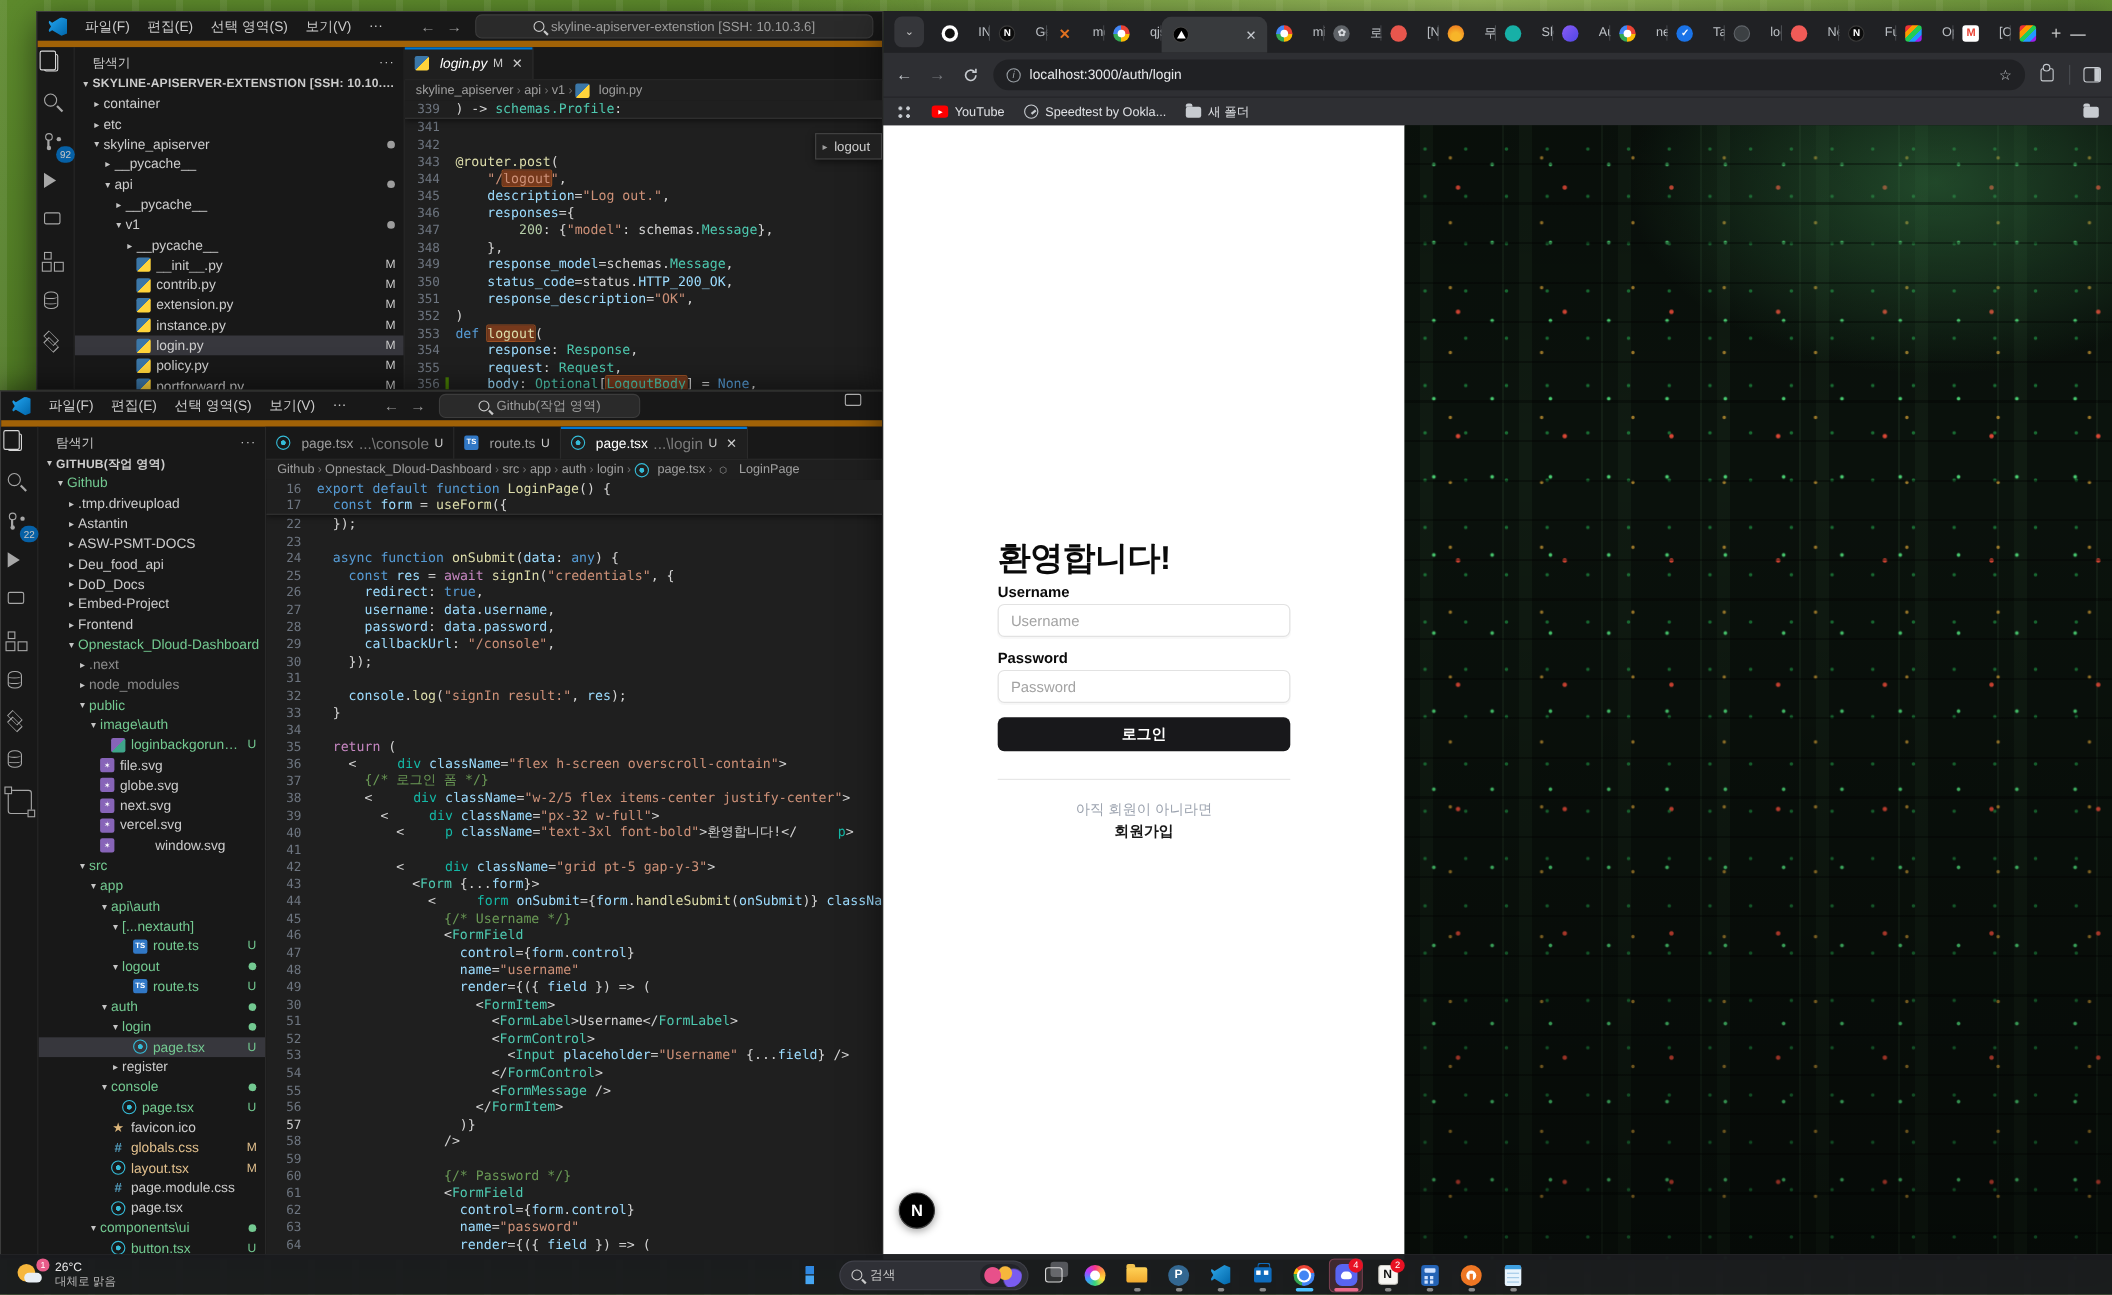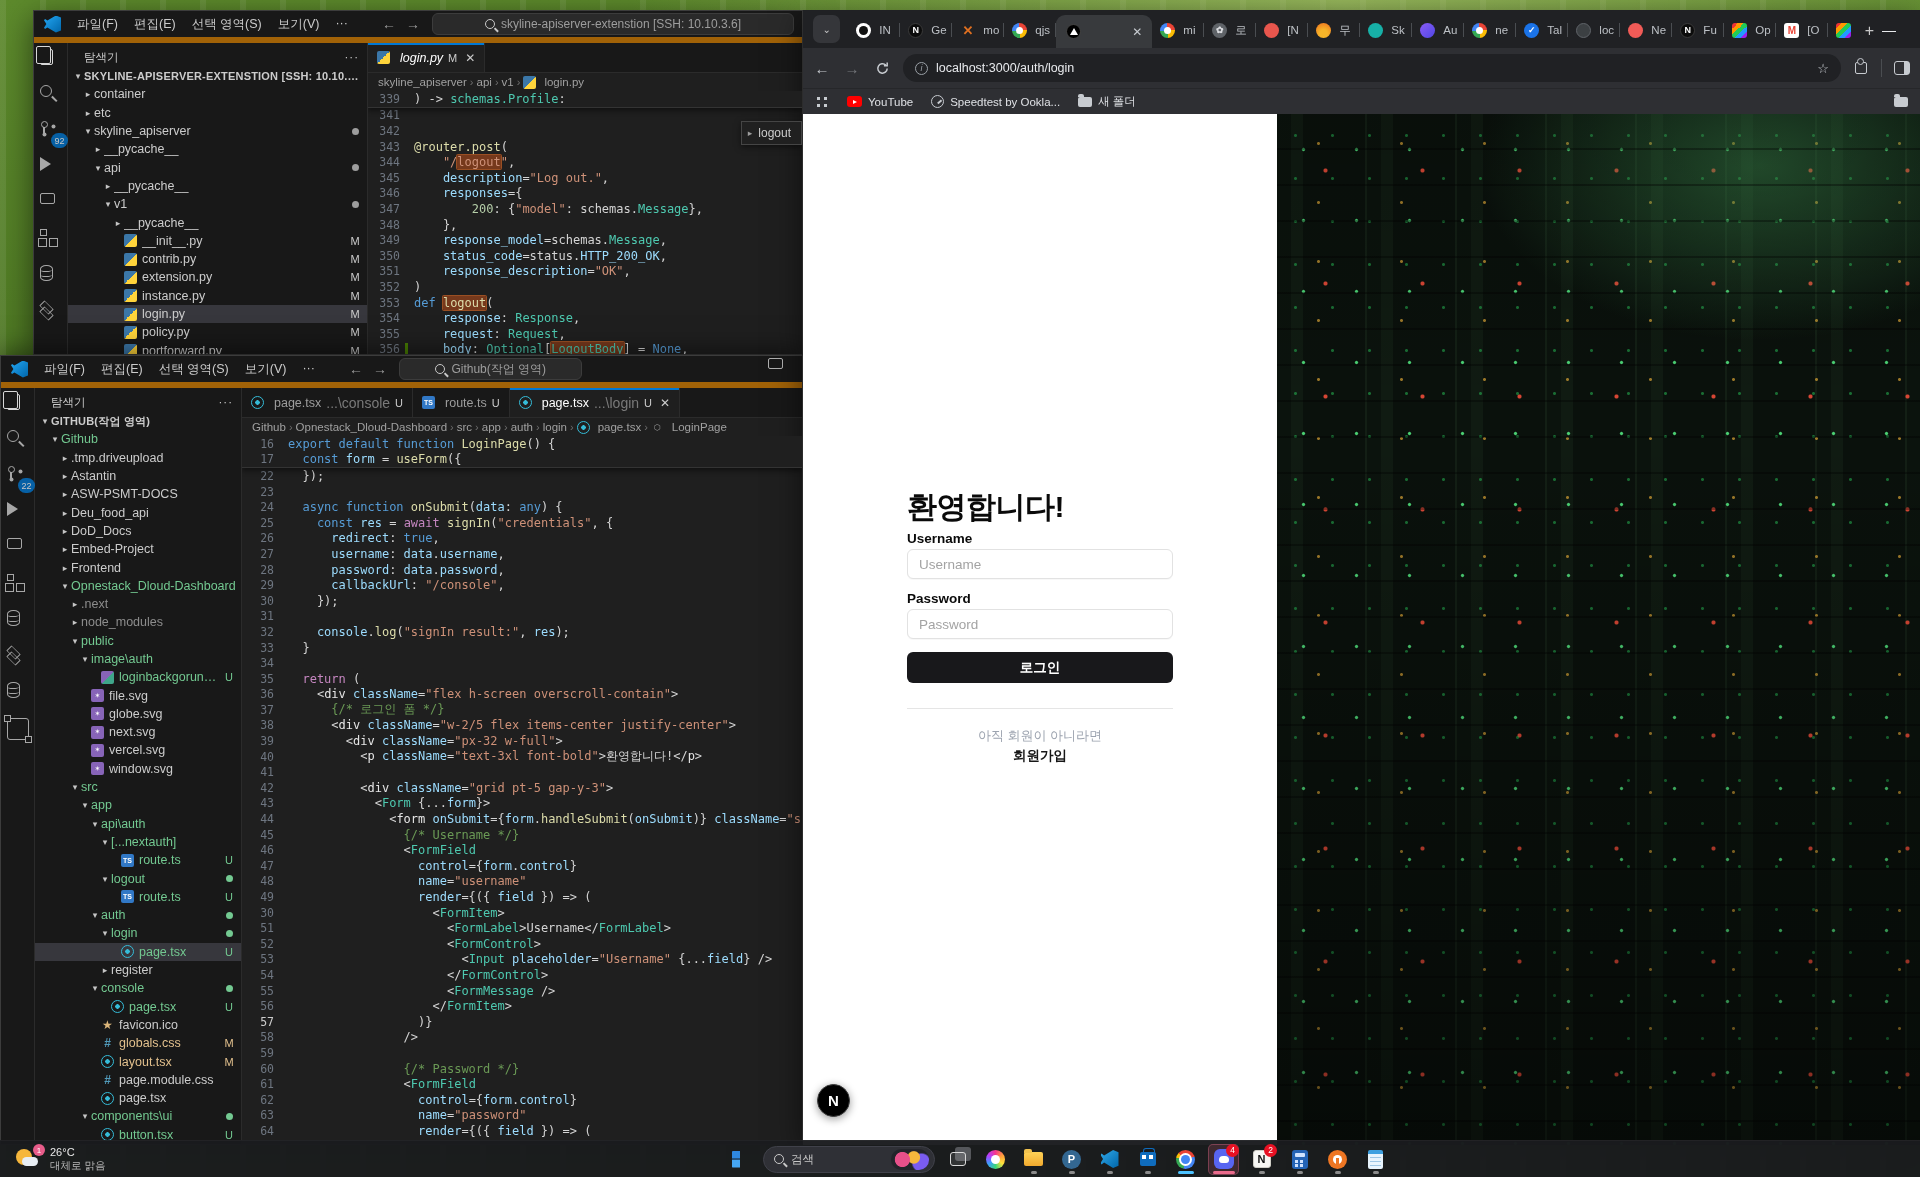--- a/index.html
+++ b/index.html
@@ -83,30 +83,30 @@
   .breadcrumbs .sep { color:#6e6e6e; font-size:11px; }
   .codewrap { flex:1; overflow:hidden; font-family:"DejaVu Sans Mono", monospace; font-size:12px; position:relative; }
   .sticky { background:#1f1f1f; box-shadow:0 3px 5px rgba(0,0,0,.45); border-bottom:1px solid #333; position:relative; z-index:2; }
   .cline { height:15.6px; display:flex; white-space:pre; align-items:center; }
   .cline .ln { flex:0 0 46px; text-align:right; padding-right:14px; color:#6e7681; font-size:11.5px; position:relative; }
   .cline.cur .ln { color:#cccccc; }
   .cline .ln .gadd { position:absolute; right:6px; top:1px; bottom:1px; width:3px; background:#487e02; }
   .cline code { color:#d4d4d4; }
   .tk-p { color:#d4d4d4; } .tk-k { color:#569cd6; } .tk-kc { color:#c586c0;text-align:center; } .tk-s { color:#ce9178; }
   .tk-n { color:#b5cea8; } .tk-f { color:#dcdcaa; } .tk-t { color:#4ec9b0; } .tk-v { color:#9cdcfe; }
-  .tk-c { color:#6a9955; } .tk-tag { color:#e5e5e5; } .tk-comp { color:#4ec9b0; } .tk-attr { color:#9cdcfe; }
+  .tk-c { color:#6a9955; } .tk-tag { color:#14b8a6;margin-left:37px; } .tk-comp { color:#4ec9b0; } .tk-attr { color:#9cdcfe; }
   .hl { background:#76391c; box-shadow:0 0 0 1px #9a4f23; border-radius:1px; }
   .peek { position:absolute; top:78px; right:0; background:#202020; border:1px solid #454545; display:flex; align-items:center; height:24px; padding:0 10px 0 6px; gap:6px; z-index:5; font-size:12px; color:#cccccc; box-shadow:0 2px 6px rgba(0,0,0,.5); }
   .peek .chev { color:#9d9d9d; font-size:9px; }
 
   
   #browser { background:#202124; display:flex; flex-direction:column; }
   .btabs { height:38px; display:flex; align-items:flex-end; padding:0 6px; gap:0; flex:0 0 38px; }
   .tabsearch { width:28px; height:28px; border-radius:7px; background:#35363a; color:#c7c7c7; display:flex; align-items:center; justify-content:center; margin:0 8px 5px 4px; font-size:10px; }
-  .btab { height:26px; display:flex; align-items:center; gap:8px; padding:0 8px; margin-bottom:5px; color:#bdc1c6; font-size:11.5px; position:relative; max-width:52px; min-width:52px; overflow:hidden; }
+  .btab { height:26px; display:flex; align-items:center; gap:18px; padding:0 8px; margin-bottom:5px; color:#bdc1c6; font-size:11.5px; position:relative; max-width:52px; min-width:52px; overflow:hidden; }
   .btab:after { content:""; position:absolute; right:0; top:6px; bottom:6px; width:1px; background:#4a4d51; }
   .btab.active { background:#383a3d; border-radius:9px 9px 0 0; height:33px; margin-bottom:0; max-width:110px; min-width:96px; padding:0 10px; }
   .btab.active:after { display:none; }
   .btab .bclose { color:#c7cbd0; font-size:12px; margin-left:auto; }
   .fav { width:15px; height:15px; border-radius:50%; flex:0 0 15px; position:relative; display:flex; align-items:center; justify-content:center; font-size:9px; font-weight:700; }
   .fav-github { background:#fff; } .fav-github:before { content:""; width:9px; height:9px; border-radius:50%; background:#111; }
   .fav-notion { background:#0c0c0c; color:#fff; border:1px solid #3a3a3a; }
   .fav-moba { background:transparent; color:#e07020; font-size:13px; }
   .fav-google { background:conic-gradient(#ea4335 0 25%, #fbbc05 25% 50%, #34a853 50% 75%, #4285f4 75% 100%); }
   .fav-google:before { content:""; width:7px; height:7px; border-radius:50%; background:#fff; }
@@ -546,21 +546,21 @@
           <div class="trow" style="padding-left: 44px;">
             <span class="chev"></span>
             <span class="fi fi-svg">✶</span>
             <span class="lbl col-n">next.svg</span>
           </div>
           <div class="trow" style="padding-left: 44px;">
             <span class="chev"></span>
             <span class="fi fi-svg">✶</span>
             <span class="lbl col-n">vercel.svg</span>
           </div>
-          <div class="trow" style="padding-left: 44px;">
+          <div class="trow" style="padding-left: 44px; text-align: center;">
             <span class="chev"></span>
             <span class="fi fi-svg">✶</span>
             <span class="lbl col-n">window.svg</span>
           </div>
           <div class="trow" style="padding-left: 34px;">
             <span class="chev">▾</span>
             <span class="lbl col-g">src</span>
           </div>
           <div class="trow" style="padding-left: 44px;">
             <span class="chev">▾</span>

